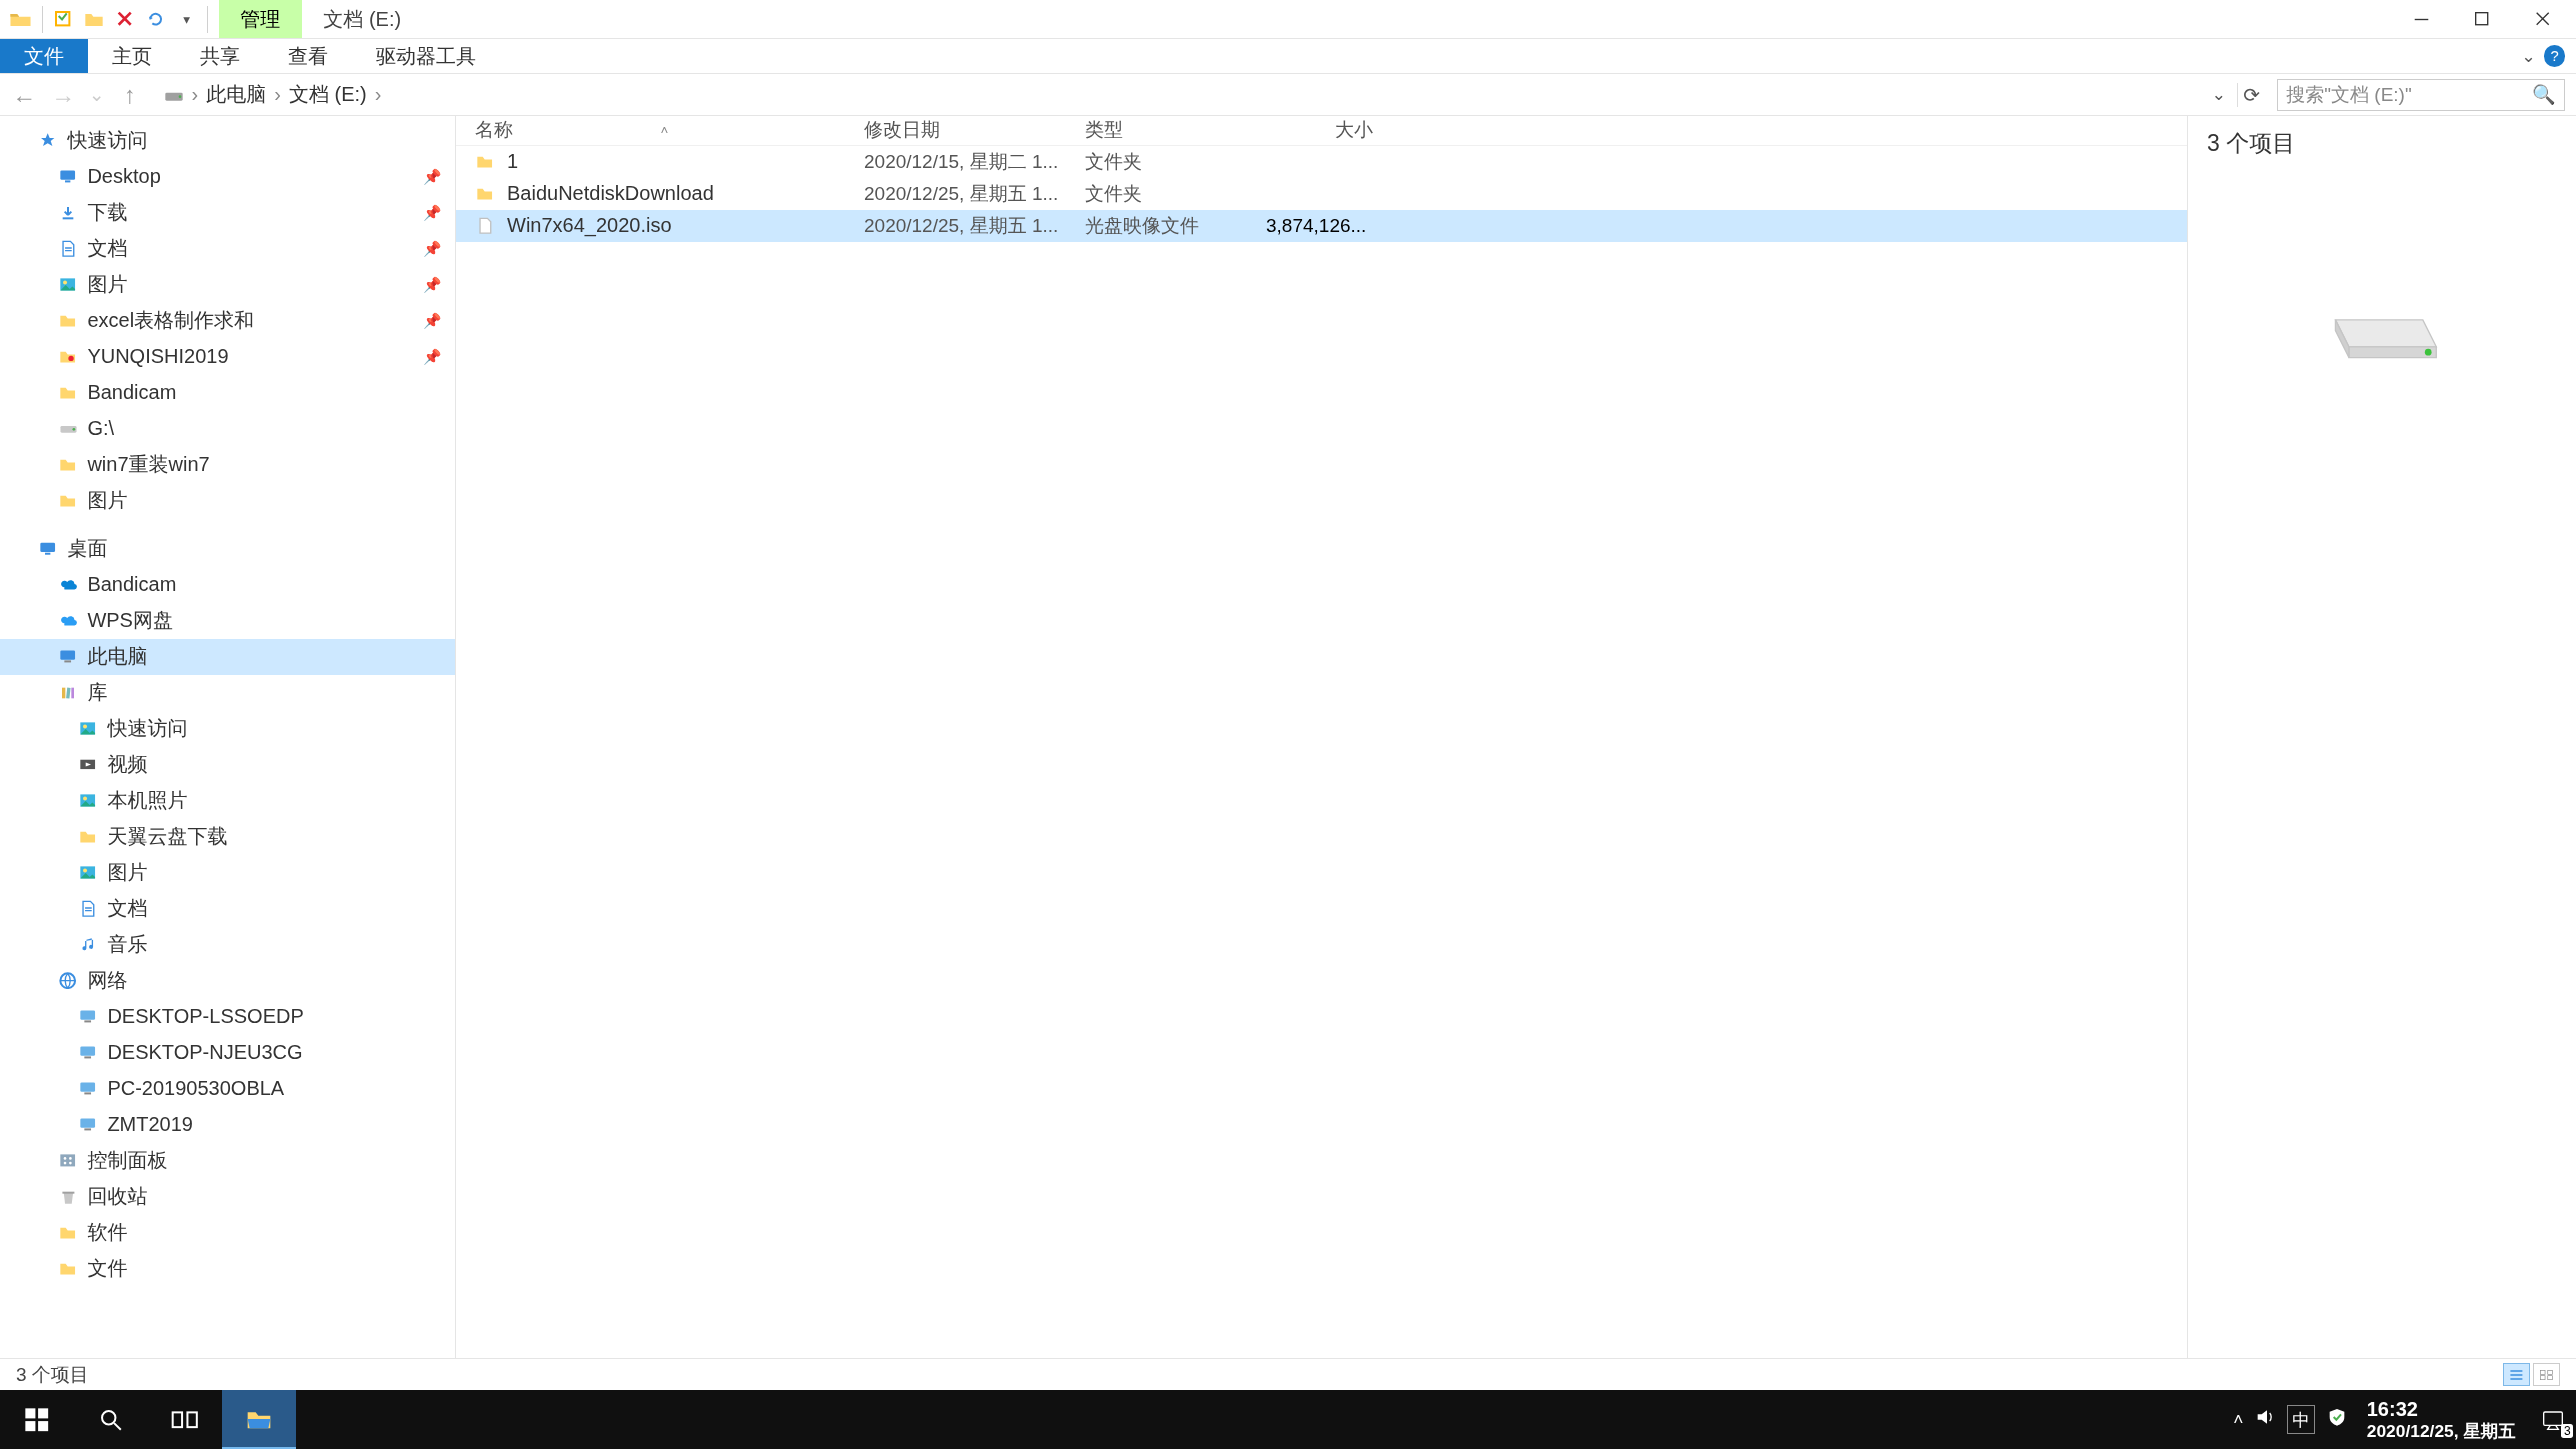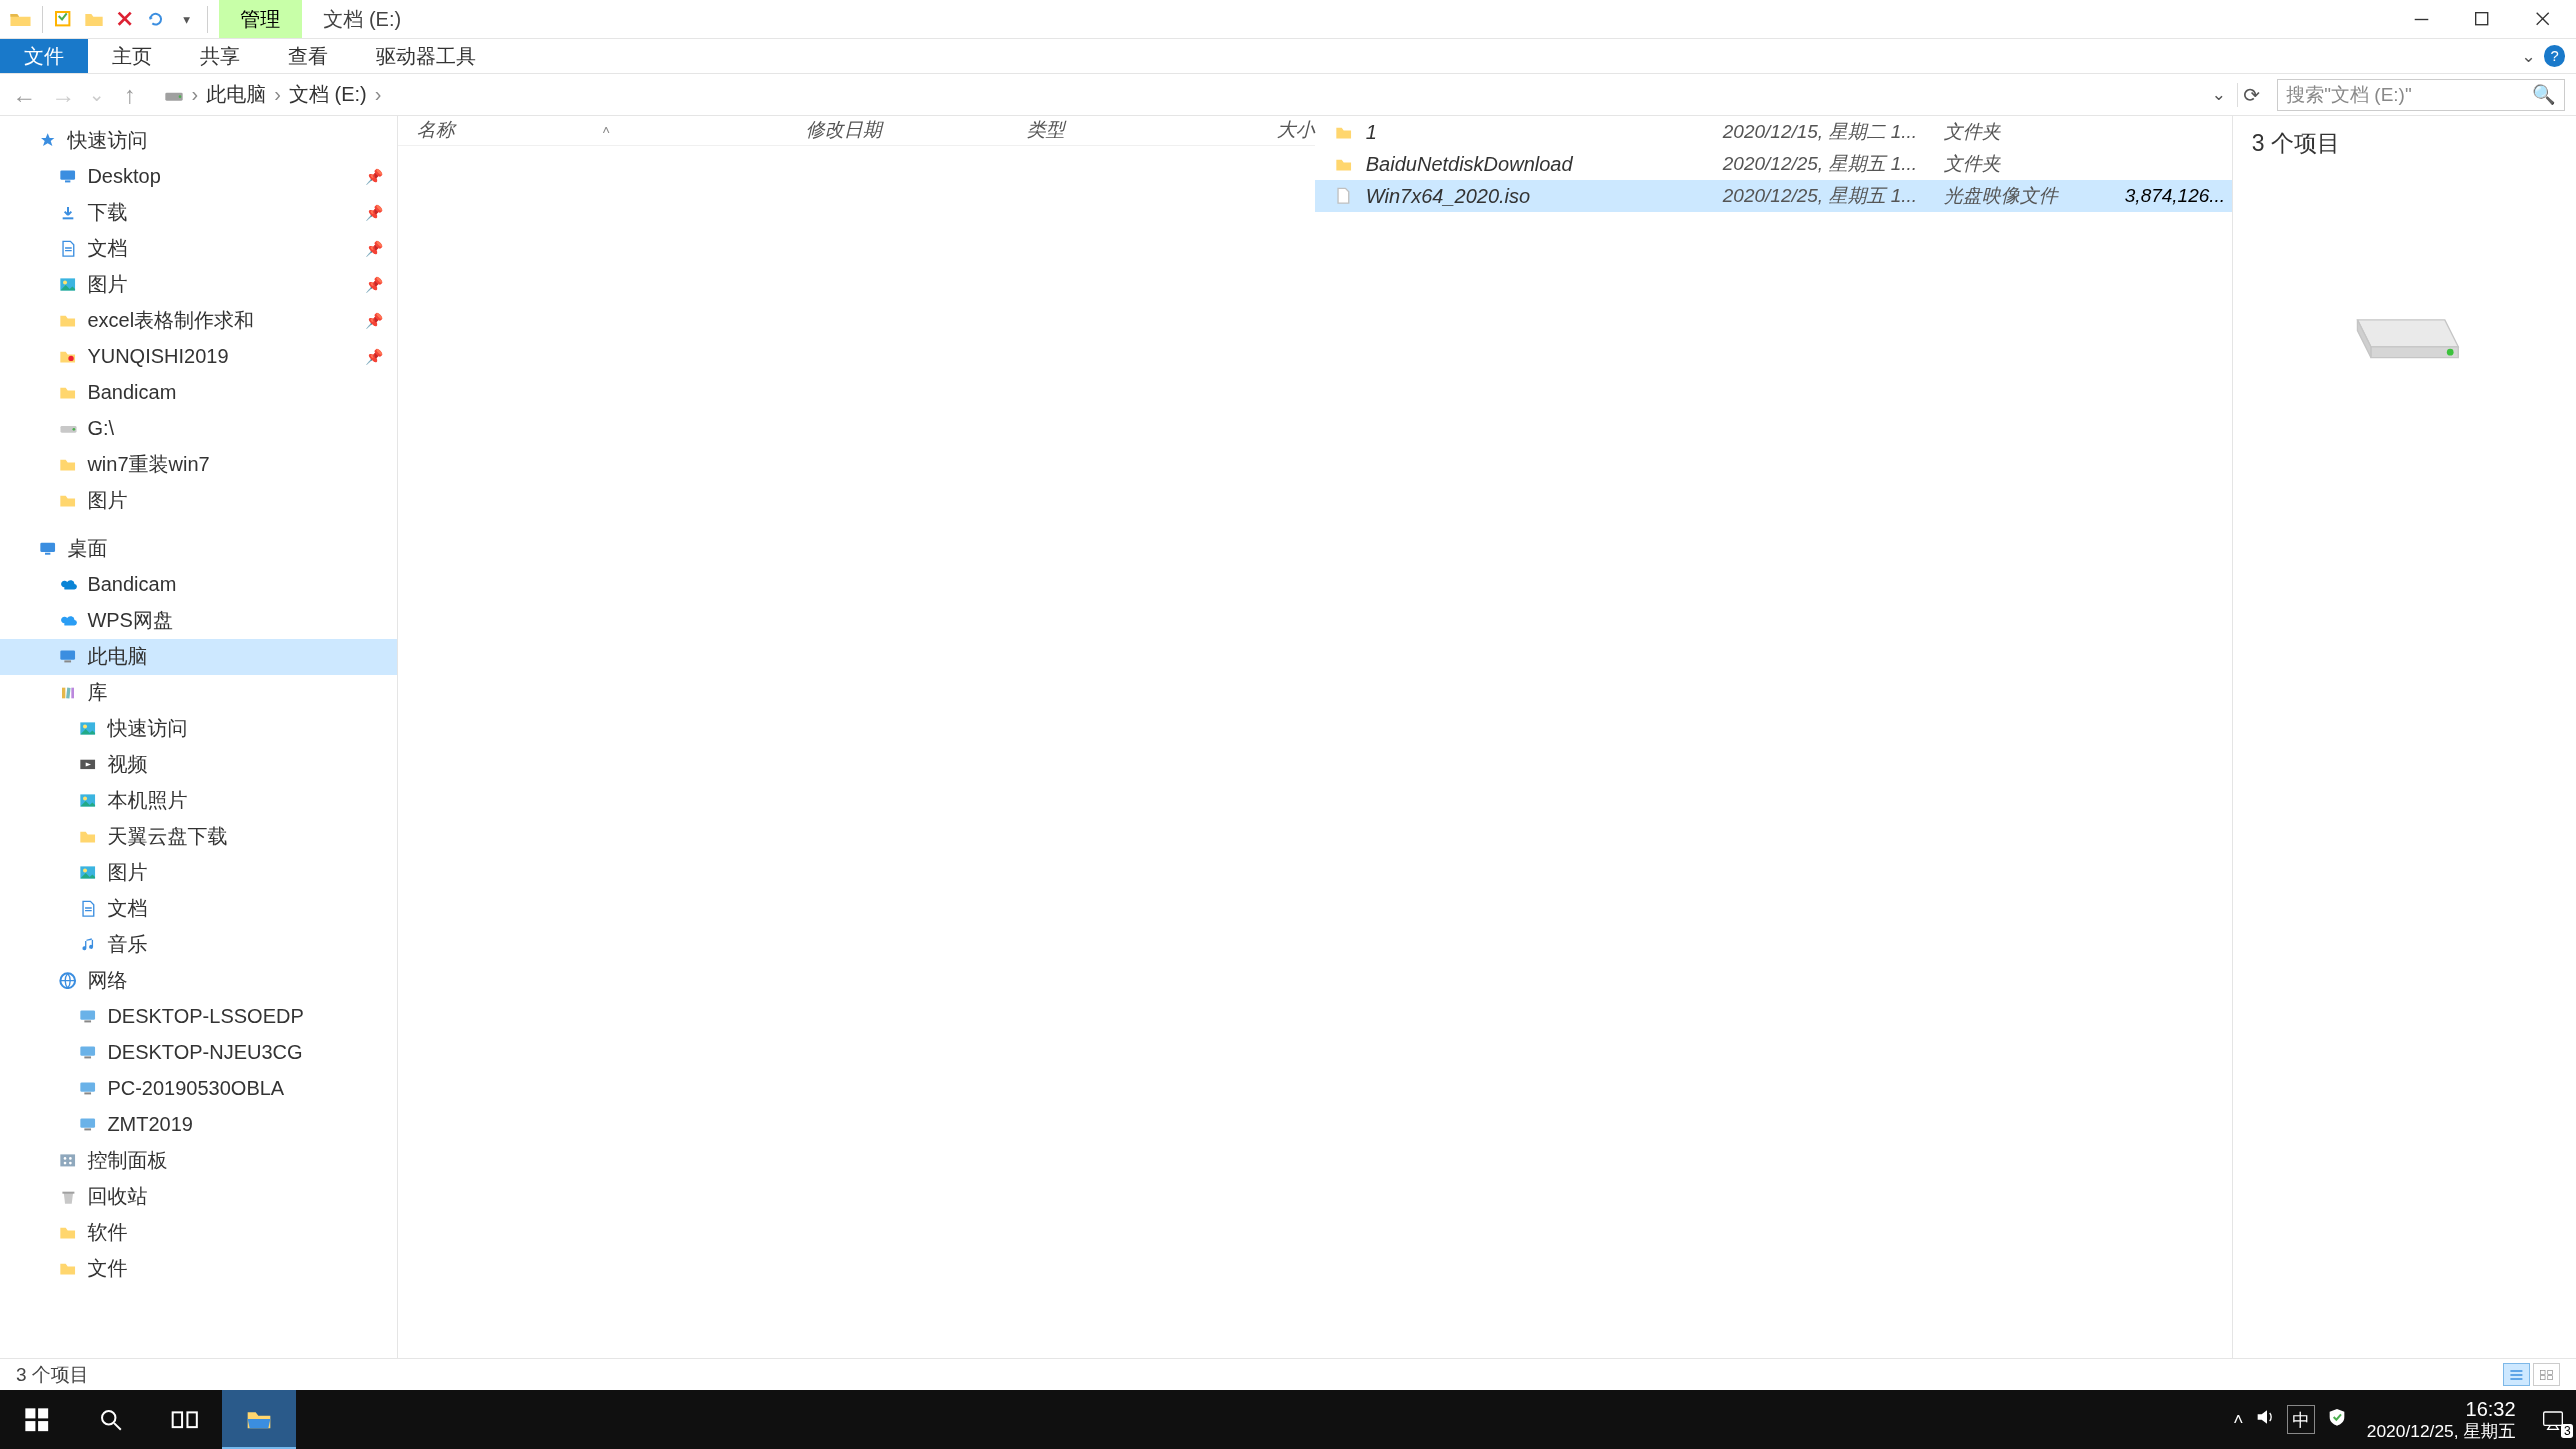--- a/index.html
+++ b/index.html
@@ -46,21 +46,21 @@
 .tree { width: 456px; border-right: 0.7px solid #e5e5e5; overflow-y: auto; font-size: 20px; color: #333; padding-top: 6.7px; }
 .tree-item { display: flex; align-items: center; height: 36px; padding-left: 38px; cursor: pointer; position: relative; }
 .tree-item.d1 { padding-left: 58px; }
 .tree-item.d2 { padding-left: 78px; }
 .tree-item.selected { background: #cde8ff; }
 .tree-icon { width: 20px; height: 20px; margin-right: 9.4px; flex-shrink: 0; display: flex; align-items: center; justify-content: center; }
 .pin { position: absolute; right: 13.4px; color: #888; font-size: 14.8px; }
 .spacer10 { height: 12px; }
 
 
-.files { flex: 1; display: flex; flex-direction: row; font-style: italic; }
+.files { flex: 1; display: flex; flex-direction: column; }
 .cols { display: flex; align-items: center; height: 29.5px; border-bottom: 0.7px solid #f0f0f0; font-size: 19px; color: #555; padding-left: 19px; }
 .col-name { width: 389px; display: flex; align-items: center; gap: 134px; }
 .sort-ind { margin-left: 13.4px; font-size: 13.4px; color: #888; }
 .col-date { width: 221px; }
 .col-type { width: 181px; }
 .col-size { width: 107px; text-align: right; }
 .row { display: flex; align-items: center; height: 32px; padding-left: 19px; font-size: 20px; color: #333; cursor: pointer; }
 .row.selected { background: #cce8ff; }
 .row-icon { width: 20px; height: 20px; margin-right: 12px; display: flex; align-items: center; justify-content: center; }
 .c-name { width: 357px; }
@@ -77,21 +77,21 @@
 .status { height: 32px; border-top: 0.7px solid #e5e5e5; display: flex; align-items: center; padding: 0 16px; font-size: 19px; color: #444; }
 .status-right { margin-left: auto; display: flex; gap: 2.7px; }
 .view-btn { width: 27px; height: 23px; border: 0.7px solid #ccc; display: flex; align-items: center; justify-content: center; font-size: 12px; cursor: pointer; }
 .view-btn.active { background: #cde8ff; border-color: #7db8e8; }
 
 
 .taskbar { position: absolute; left: 0; right: 0; bottom: 0; height: 59px; background: #101010; display: flex; align-items: center; color: #fff; }
 .tb-btn { width: 74px; height: 59px; display: flex; align-items: center; justify-content: center; cursor: pointer; }
 .tb-btn.active { background: #2a5a8a; border-bottom: 2.7px solid #76b9ed; }
 .tray { margin-left: auto; display: flex; align-items: center; padding-right: 5.4px; gap: 12px; font-size: 17.4px; }
-.clock { text-align: right; line-height: 1.2; font-size: 17.4px; padding: 0 8px; cursor: pointer; }
+.clock { text-align: left; line-height: 1.2; font-size: 17.4px; padding: 0 8px; cursor: pointer; font-weight: bold; }
 .clock .t { font-size: 20px; }
 .notif { width: 35px; height: 35px; display: flex; align-items: center; justify-content: center; position: relative; cursor: pointer; }
 .notif-badge { position: absolute; right: -2.7px; bottom: -1.3px; background: #fff; color: #000; font-size: 12px; border-radius: 2.7px; padding: 0 2.7px; }
 
 
 .folder { fill: #ffd66e; }
 .folder-dark { fill: #e6b84a; }
 .file-ico { fill: #fff; stroke: #c0c0c0; stroke-width: 2; }
 .grey { fill: #a0a0a0; }
 </style>

